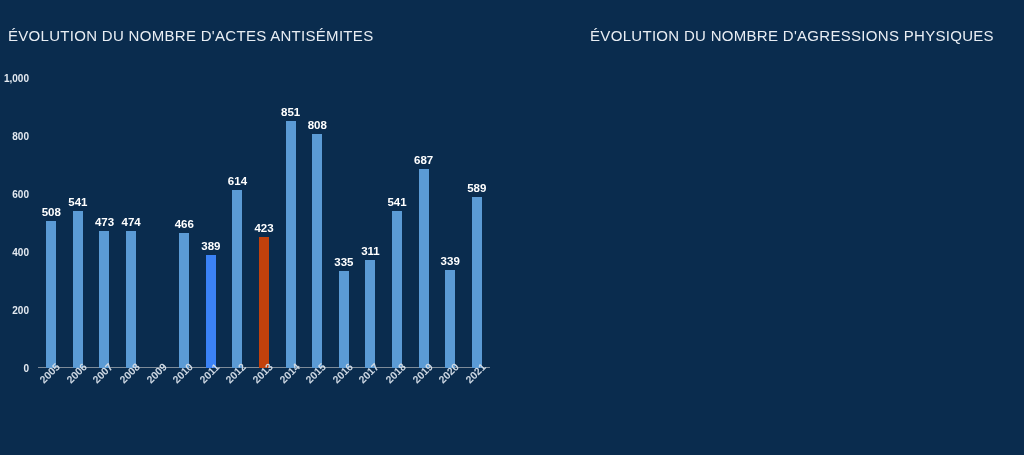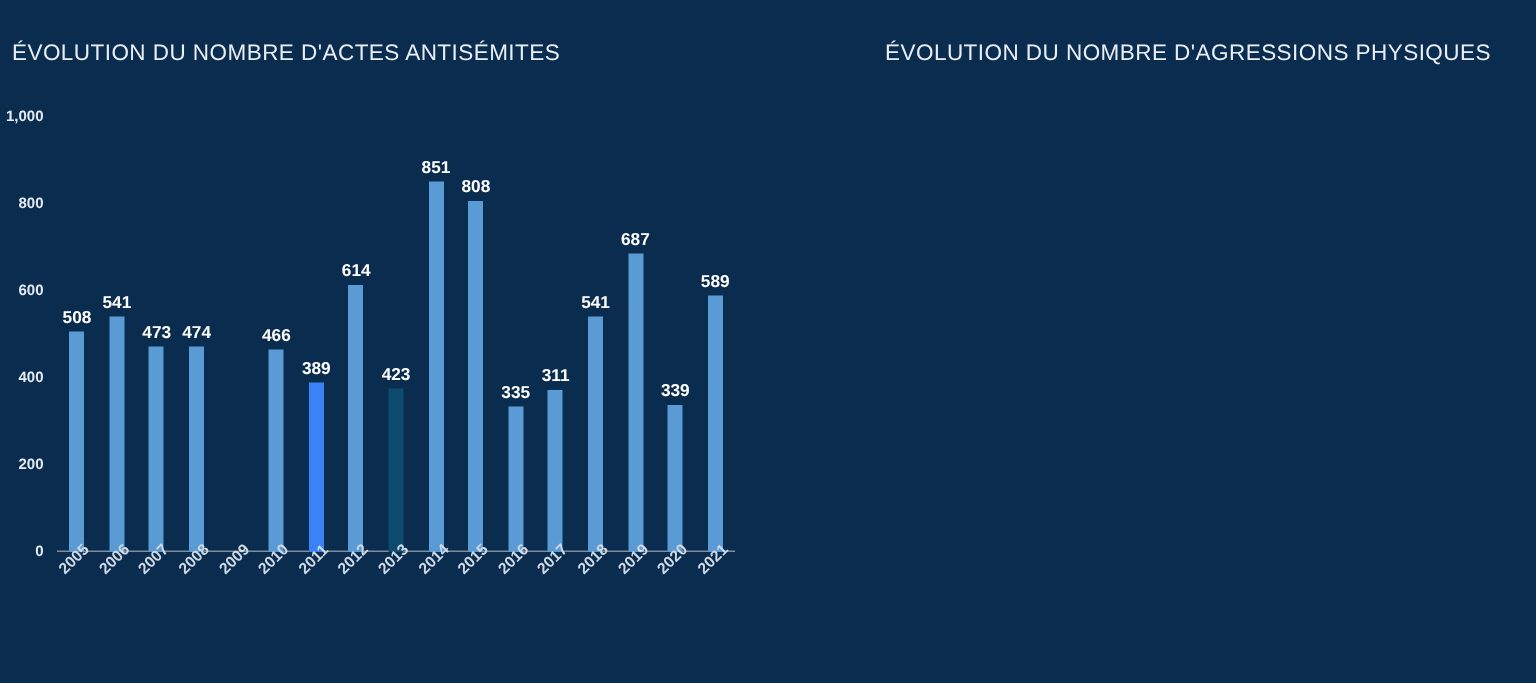--- a/index.html
+++ b/index.html
@@ -186,21 +186,21 @@
             </div>
             <span class="xtick">2011</span>
           </div>
           <div class="bar-slot">
             <div class="bar" style="height: 178.06px; background: rgb(91, 155, 213);">
               <span class="bar-value">614</span>
             </div>
             <span class="xtick">2012</span>
           </div>
           <div class="bar-slot">
-            <div class="bar" style="height: 109px; background: #0c4a6e;">
+            <div class="bar" style="height: 131px; background: #c2410c;">
               <span class="bar-value">423</span>
             </div>
             <span class="xtick">2013</span>
           </div>
           <div class="bar-slot">
             <div class="bar" style="height: 246.79px; background: rgb(91, 155, 213);">
               <span class="bar-value">851</span>
             </div>
             <span class="xtick">2014</span>
           </div>

